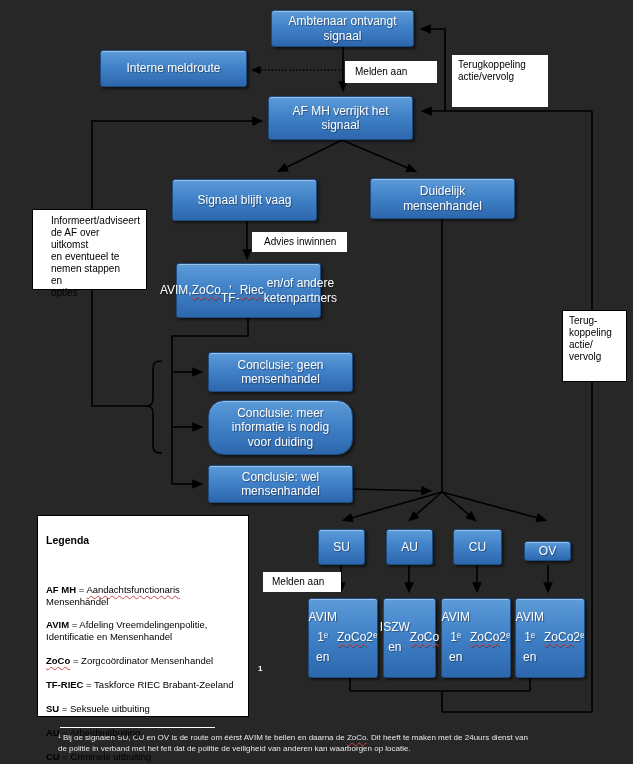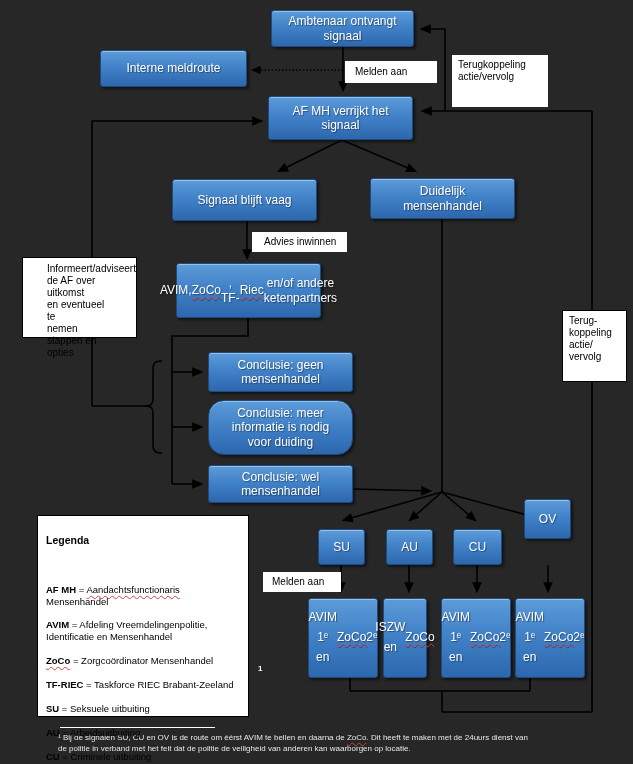--- a/index.html
+++ b/index.html
@@ -104,38 +104,38 @@
   <div class="node" style="left:208px;top:352px;width:145px;height:40px;">Conclusie: geen
 mensenhandel</div>
   <div class="node" style="left:208px;top:400px;width:145px;height:55px;line-height:1.18;border-radius:16px;">Conclusie: meer
 informatie is nodig
 voor duiding</div>
   <div class="node" style="left:208px;top:465px;width:145px;height:38px;">Conclusie: wel
 mensenhandel</div>
   <div class="node" style="left:318px;top:529px;width:47px;height:36px;">SU</div>
   <div class="node" style="left:386px;top:529px;width:47px;height:36px;">AU</div>
   <div class="node" style="left:453px;top:529px;width:49px;height:36px;">CU</div>
-  <div class="node" style="left:524px;top:499px;width:47px;height:40px;">OV</div>
+  <div class="node" style="left:524px;top:541px;width:47px;height:20px;">OV</div>
   <div class="node" style="left:308px;top:598px;width:70px;height:80px;line-height:1.65;">AVIM 1ᵉ
 en
 <span class="wavy">ZoCo</span> 2ᵉ</div>
-  <div class="node" style="left:383px;top:598px;width:44px;height:80px;line-height:1.65;">ISZW
+  <div class="node" style="left:383px;top:598px;width:53px;height:80px;line-height:1.65;">ISZW
 en
 <span class="wavy">ZoCo</span></div>
   <div class="node" style="left:441px;top:598px;width:70px;height:80px;line-height:1.65;">AVIM 1ᵉ
 en
 <span class="wavy">ZoCo</span> 2ᵉ</div>
   <div class="node" style="left:515px;top:598px;width:70px;height:80px;line-height:1.65;">AVIM 1ᵉ
 en
 <span class="wavy">ZoCo</span> 2ᵉ</div>
 
   <div class="wbox" style="left:345px;top:61px;width:92px;height:22px;padding-left:10px;line-height:22px;">Melden aan</div>
   <div class="wbox" style="left:452px;top:55px;width:96px;height:52px;padding:4px 6px;">Terugkoppeling
 actie/vervolg</div>
-  <div class="wbox bordered" style="left:22px;top:209px;width:115px;height:81px;padding:5px 24px;margin-top:48px;">Informeert/adviseert
+  <div class="wbox bordered" style="left:32px;top:209px;width:115px;height:81px;padding:5px 18px;">Informeert/adviseert
 de AF over uitkomst
 en eventueel te
 nemen stappen en
 opties</div>
   <div class="wbox" style="left:252px;top:232px;width:95px;height:20px;padding-left:12px;line-height:20px;">Advies inwinnen</div>
   <div class="wbox bordered" style="left:562px;top:310px;width:65px;height:72px;padding:4px 6px;">Terug-
 koppeling
 actie/
 vervolg</div>
   <div class="wbox" style="left:263px;top:572px;width:78px;height:20px;padding-left:9px;line-height:20px;">Melden aan</div>

